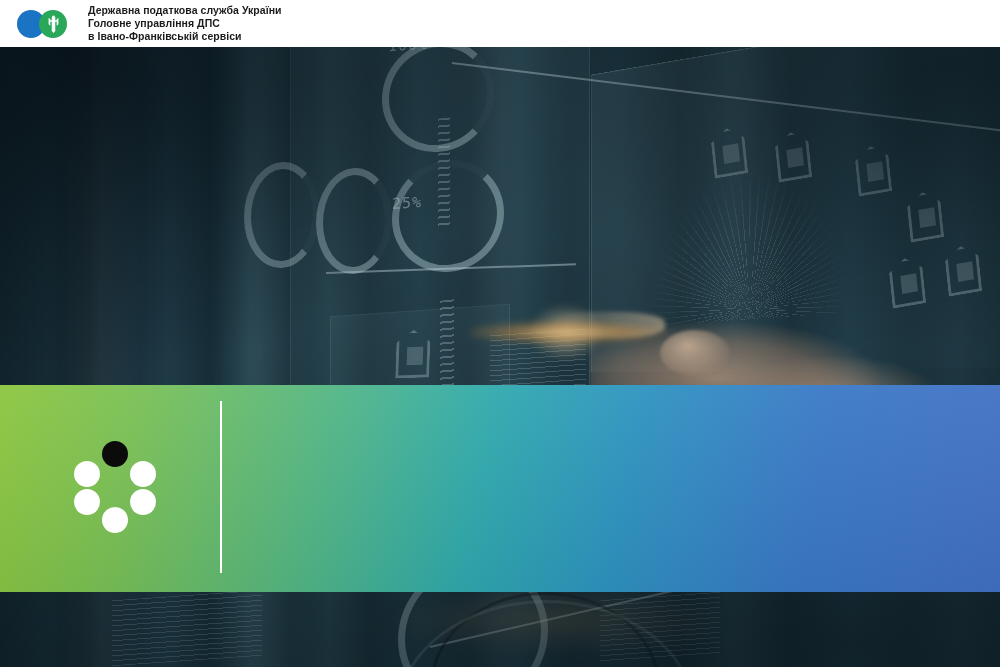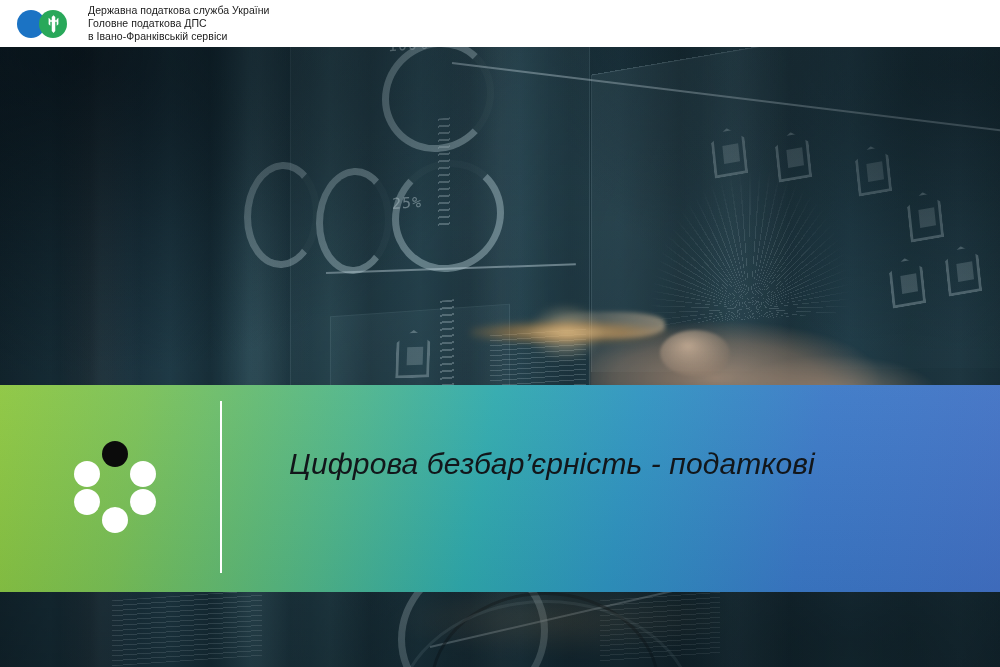--- a/index.html
+++ b/index.html
@@ -251,21 +251,21 @@
   .logo-trident {
     position: absolute;
     left: 29px; top: 8px;
     width: 15px; height: 18px;
     z-index: 2;
   }
   .header-text {
     margin-left: 9px;
     color: #1b1b1b;
     font-size: 10.5px;
-    font-weight: normal;
+    font-weight: bold;
     line-height: 13.2px;
     letter-spacing: 0.05px;
     white-space: nowrap;
   }
 
   
   .banner {
     position: absolute;
     left: 0; top: 385px;
     width: 1000px; height: 207px;
@@ -390,21 +390,21 @@
     <div class="logo">
       <span class="logo-circle blue"></span>
       <span class="logo-circle green"></span>
       <svg class="logo-trident" viewBox="0 0 30 36">
         <path fill="#ffffff" d="M15 36 L11.5 32 L11.5 13.5 L8.6 13.5 L8.6 21.5 L5.2 18.6 L5.2 5.5 L8.6 8.4 L8.6 10.4 L11.5 10.4 L11.5 4.2 L15 0.6 L18.5 4.2 L18.5 10.4 L21.4 10.4 L21.4 8.4 L24.8 5.5 L24.8 18.6 L21.4 21.5 L21.4 13.5 L18.5 13.5 L18.5 32 Z"></path>
       </svg>
     </div>
 
     <div class="header-text">
       <div>Державна податкова служба України</div>
-      <div>Головне податкова ДПС</div>
+      <div>Головне управління ДПС</div>
       <div>в Івано-Франківській сервіси</div>
     </div>
 
   </header>
 
   <section class="banner">
     <div class="banner-shade"></div>
   </section>
 
   <div class="dotmark">
@@ -412,16 +412,15 @@
     <span class="dot d-tl"></span>
     <span class="dot d-tr"></span>
     <span class="dot d-bl"></span>
     <span class="dot d-br"></span>
     <span class="dot d-bottom"></span>
   </div>
 
   <div class="vrule"></div>
 
   <div class="headline">
-    <div>Цифрова безбар’єрність  - податкові</div>
   </div>
 
 </div>
 
 </body></html>

